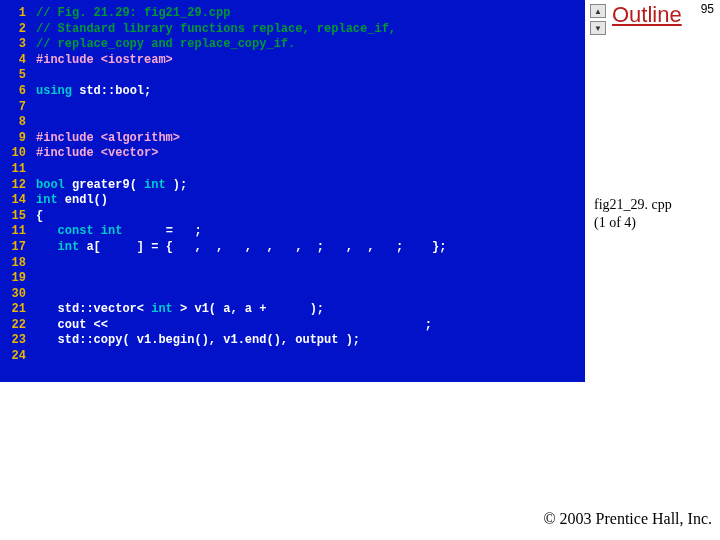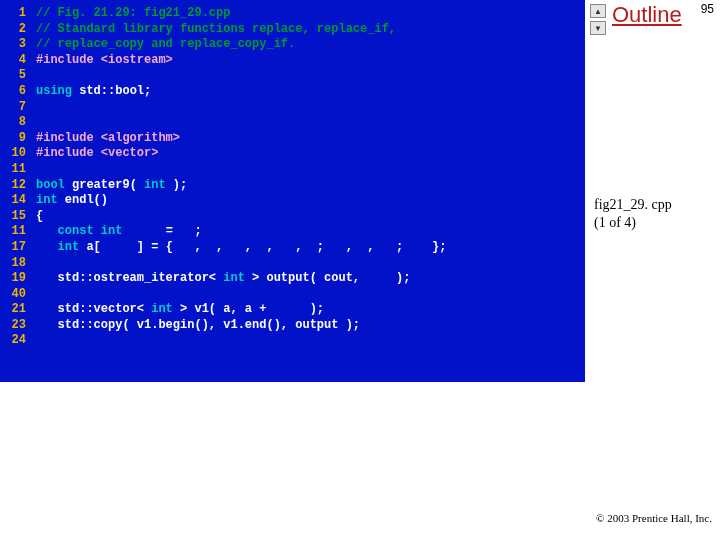--- a/index.html
+++ b/index.html
@@ -10,21 +10,21 @@
   .txt { color:#000; }
   .cmt { color:#009933; }
   .pp  { color:#f9a8d4; }
   .kw  { color:#00cccc; }
   .id  { color:#fff; }
   .nav { position:absolute; left:590px; top:4px; width:18px; }
   .nav-btn { width:16px; height:14px; background:#e6e6e6; border:1px solid #888; margin-bottom:3px; display:flex; align-items:center; justify-content:center; font-size:8px; color:#333; cursor:pointer; }
   .outline { position:absolute; left:612px; top:2px; font-size:22px; font-family:Liberation Sans, sans-serif; text-decoration:underline; color:#b91c1c; cursor:pointer; }
   .pagenum { position:absolute; right:6px; top:2px; font-size:12px; color:#000; }
   .caption { position:absolute; left:594px; top:196px; font-size:14px; color:#000; font-family:"Times New Roman",serif; line-height:18px; }
-  .copyright { position:absolute; right:8px; bottom:14px; font-size:11px; text-align:right; font-family:"Times New Roman",serif; color:#000; line-height:15px; }
+  .copyright { position:absolute; right:8px; bottom:14px; font-size:16px; text-align:right; font-family:"Times New Roman",serif; color:#000; line-height:15px; }
 </style>
 </head>
 <body>
 
 <div class="code-panel" id="code-panel">
     <div class="code-row"><span class="ln">1</span><span class="txt"><span class="cmt">// Fig. 21.29: fig21_29.cpp</span></span></div>
     <div class="code-row"><span class="ln">2</span><span class="txt"><span class="cmt">// Standard library functions replace, replace_if,</span></span></div>
     <div class="code-row"><span class="ln">3</span><span class="txt"><span class="cmt">// replace_copy and replace_copy_if.</span></span></div>
     <div class="code-row"><span class="ln">4</span><span class="txt"><span class="pp">#include </span><span class="pp">&lt;iostream&gt;</span></span></div>
     <div class="code-row"><span class="ln">5</span><span class="txt"><span class="id"></span></span></div>
@@ -33,23 +33,24 @@
     <div class="code-row"><span class="ln">8</span><span class="txt"><span class="id"></span></span></div>
     <div class="code-row"><span class="ln">9</span><span class="txt"><span class="pp">#include </span><span class="pp">&lt;algorithm&gt;</span></span></div>
     <div class="code-row"><span class="ln">10</span><span class="txt"><span class="pp">#include </span><span class="pp">&lt;vector&gt;</span></span></div>
     <div class="code-row"><span class="ln">11</span><span class="txt"><span class="id"></span></span></div>
     <div class="code-row"><span class="ln">12</span><span class="txt"><span class="kw">bool </span><span class="id">greater9( </span><span class="kw">int</span><span class="id"> );</span></span></div>
     <div class="code-row"><span class="ln">14</span><span class="txt"><span class="kw">int </span><span class="id">endl()</span></span></div>
     <div class="code-row"><span class="ln">15</span><span class="txt"><span class="id">{</span></span></div>
     <div class="code-row"><span class="ln">11</span><span class="txt"><span class="id">   </span><span class="kw">const int</span><span class="id">      =   ;</span></span></div>
     <div class="code-row"><span class="ln">17</span><span class="txt"><span class="id">   </span><span class="kw">int</span><span class="id"> a[     ] = {   ,  ,   ,  ,   ,  ;   ,  ,   ;    };</span></span></div>
     <div class="code-row"><span class="ln">18</span><span class="txt"><span class="id"></span></span></div>
-    <div class="code-row"><span class="ln">19</span><span class="txt"><span class="id">   std::ostream_iterator&lt; </span><span class="kw">int</span><span class="id"> &gt; output( cout,     );</span></span></div>
-    <div class="code-row"><span class="ln">40</span><span class="txt"><span class="id"></span></span></div>
+    <div class="code-row"><span class="ln">19</span></div>
+    <div class="code-row"><span class="ln">30</span><span class="txt"><span class="id"></span></span></div>
     <div class="code-row"><span class="ln">21</span><span class="txt"><span class="id">   std::vector&lt; </span><span class="kw">int</span><span class="id"> &gt; v1( a, a +      );</span></span></div>
+    <div class="code-row"><span class="ln">22</span><span class="txt"><span class="id">   cout &lt;&lt;                                            ;</span></span></div>
     <div class="code-row"><span class="ln">23</span><span class="txt"><span class="id">   std::copy( v1.begin(), v1.end(), output );</span></span></div>
     <div class="code-row"><span class="ln">24</span><span class="txt"><span class="id"></span></span></div>
   </div>
 
 <div class="nav">
   <div class="nav-btn">▲</div>
   <div class="nav-btn">▼</div>
 </div>
 
 <div class="outline">Outline</div>

